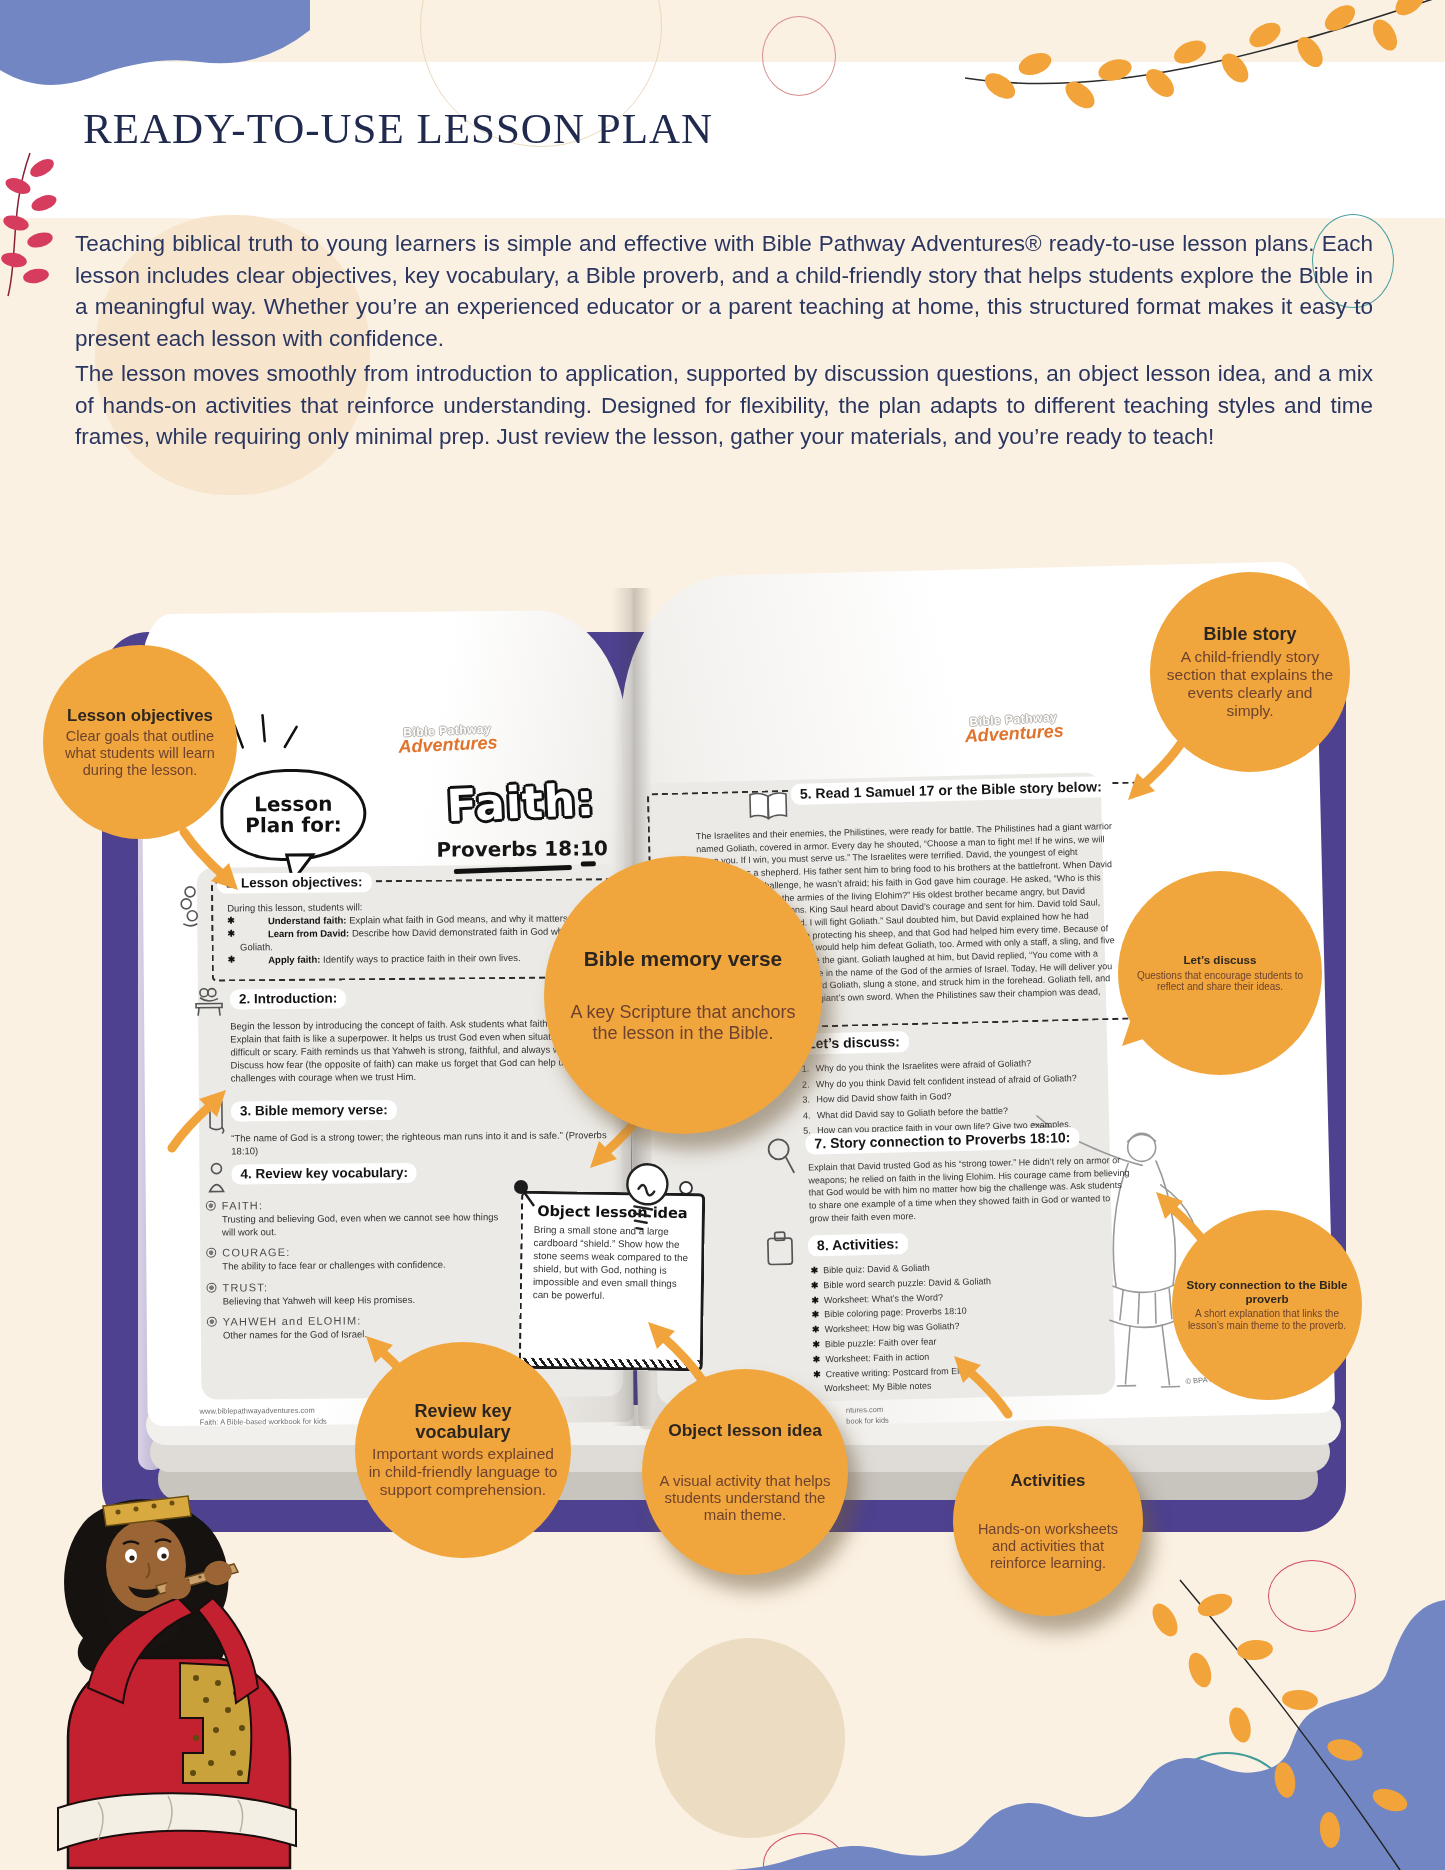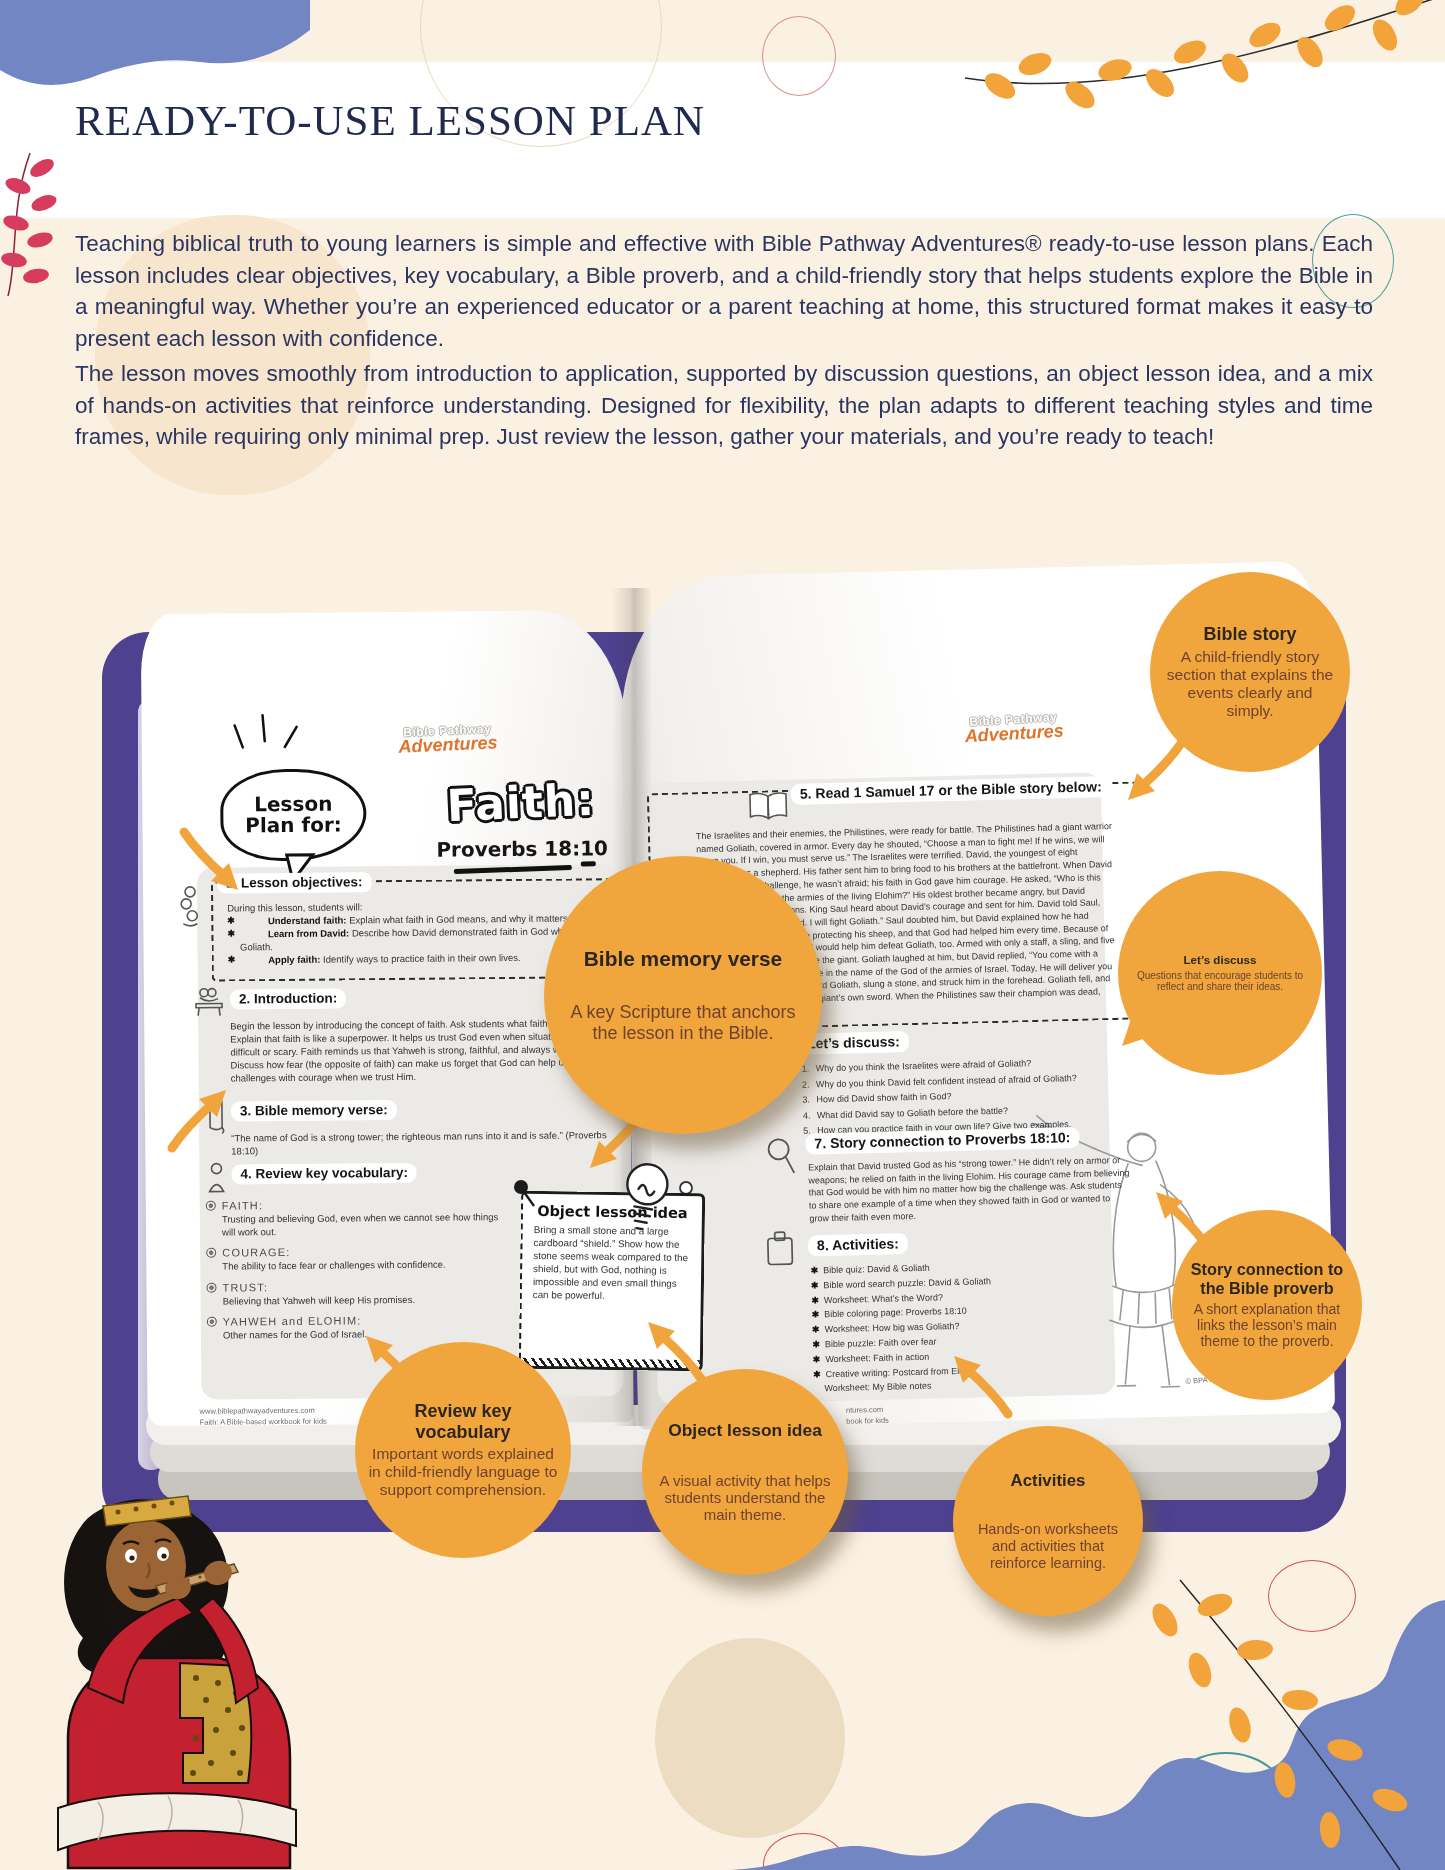--- a/index.html
+++ b/index.html
@@ -1,21 +1,21 @@
 <!DOCTYPE html>
 <html><head>
 <meta charset="utf-8">
 <style>
   html,body{margin:0;padding:0;}
   #canvas{position:relative;width:1445px;height:1870px;background:#FBF1E2;overflow:hidden;
           font-family:"Liberation Sans",sans-serif;}
   .abs{position:absolute;}
   
   .band{position:absolute;left:0;top:62px;width:1445px;height:156px;background:#FFFFFF;}
-  .title{position:absolute;left:75px;top:96px;margin:0;font-family:"Liberation Serif",serif;
+  .title{position:absolute;left:75px;top:96px;margin:8px;font-family:"Liberation Serif",serif;
          font-weight:400;font-size:43px;letter-spacing:1px;color:#202A4E;z-index:5;text-align:center;}
   .intro{position:absolute;left:75px;width:1298px;margin:0;font-size:22.5px;line-height:31.5px;
          color:#2A3560;text-align:justify;z-index:5;}
   
   .oln{position:absolute;border-radius:50%;z-index:2;}
   
   .cover{position:absolute;left:102px;top:632px;width:1244px;height:900px;background:#4D4190;border-radius:46px;z-index:3;}
   .inneredge{position:absolute;left:138px;top:700px;width:26px;height:770px;border-radius:12px;
              background:linear-gradient(to right,#d9d2e6,#b4a9cc);z-index:3;}
   .strip{position:absolute;border-radius:20px;z-index:4;}
@@ -446,20 +446,24 @@
     </svg>
   <svg class="arr" style="left:1118px;top:976px;transform:scaleX(-1);" width="74" height="74" viewBox="0 0 74 74">
       <path d="M16,12 C24,24 38,40 56,56" stroke="#F1A43B" stroke-width="9" fill="none" stroke-linecap="round"></path>
       <polygon points="70,70 43,61 61,43" fill="#F1A43B"></polygon>
     </svg>
   <svg class="arr" style="left:1152px;top:1188px;transform:scale(-1,-1);" width="74" height="74" viewBox="0 0 74 74">
       <path d="M16,12 C24,24 38,40 56,56" stroke="#F1A43B" stroke-width="9" fill="none" stroke-linecap="round"></path>
       <polygon points="70,70 43,61 61,43" fill="#F1A43B"></polygon>
     </svg>
 
+  <div class="co" style="left:43px;top:645px;width:194px;height:194px;font-size:14.5px;">
+    <div class="co-t">Lesson objectives</div>
+    <div class="co-b">Clear goals that outline what students will learn during the lesson.</div>
+  </div>
   <div class="co co-sh" style="left:544px;top:856px;width:278px;height:278px;font-size:18px;">
     <div class="co-t">Bible memory verse</div>
     <div class="co-b">A key Scripture that anchors the lesson in the Bible.</div>
   </div>
   <div class="co" style="left:355px;top:1342px;width:216px;height:216px;font-size:15.5px;">
     <div class="co-t">Review key vocabulary</div>
     <div class="co-b">Important words explained in child-friendly language to support comprehension.</div>
   </div>
   <div class="co co-sh" style="left:642px;top:1369px;width:206px;height:206px;font-size:15px;">
     <div class="co-t">Object lesson idea</div>
@@ -470,21 +474,21 @@
     <div class="co-b">A child-friendly story section that explains the events clearly and simply.</div>
   </div>
   <div class="co co-sh" style="left:953px;top:1426px;width:190px;height:190px;font-size:14.5px;">
     <div class="co-t">Activities</div>
     <div class="co-b">Hands-on worksheets and activities that reinforce learning.</div>
   </div>
   <div class="co" style="left:1118px;top:871px;width:204px;height:204px;font-size:10px;">
     <div class="co-t">Let’s discuss</div>
     <div class="co-b">Questions that encourage students to reflect and share their ideas.</div>
   </div>
-  <div class="co" style="left:1172px;top:1210px;width:190px;height:190px;font-size:14px;">
+  <div class="co" style="left:1172px;top:1210px;width:190px;height:190px;font-size:10px;">
     <div class="co-t">Story connection to the Bible proverb</div>
     <div class="co-b">A short explanation that links the lesson’s main theme to the proverb.</div>
   </div>
 
   <svg class="abs" style="left:28px;top:1478px;z-index:12;" width="305" height="392" viewBox="0 0 305 392">
     <path d="M60,40 C30,70 28,130 55,160 C40,180 60,200 80,195 L170,195 C200,190 205,160 190,140 C210,110 200,60 170,40 C140,15 90,15 60,40 Z" fill="#151210"></path>
     <ellipse cx="118" cy="88" rx="40" ry="46" fill="#9A6434"></ellipse>
     <path d="M75,28 L160,18 L163,38 L78,48 Z" fill="#D7A93F" stroke="#6B4D12" stroke-width="1.5"></path>
     <circle cx="90" cy="34" r="2.5" fill="#6B4D12"></circle>
       <circle cx="108" cy="31" r="2.5" fill="#6B4D12"></circle>

